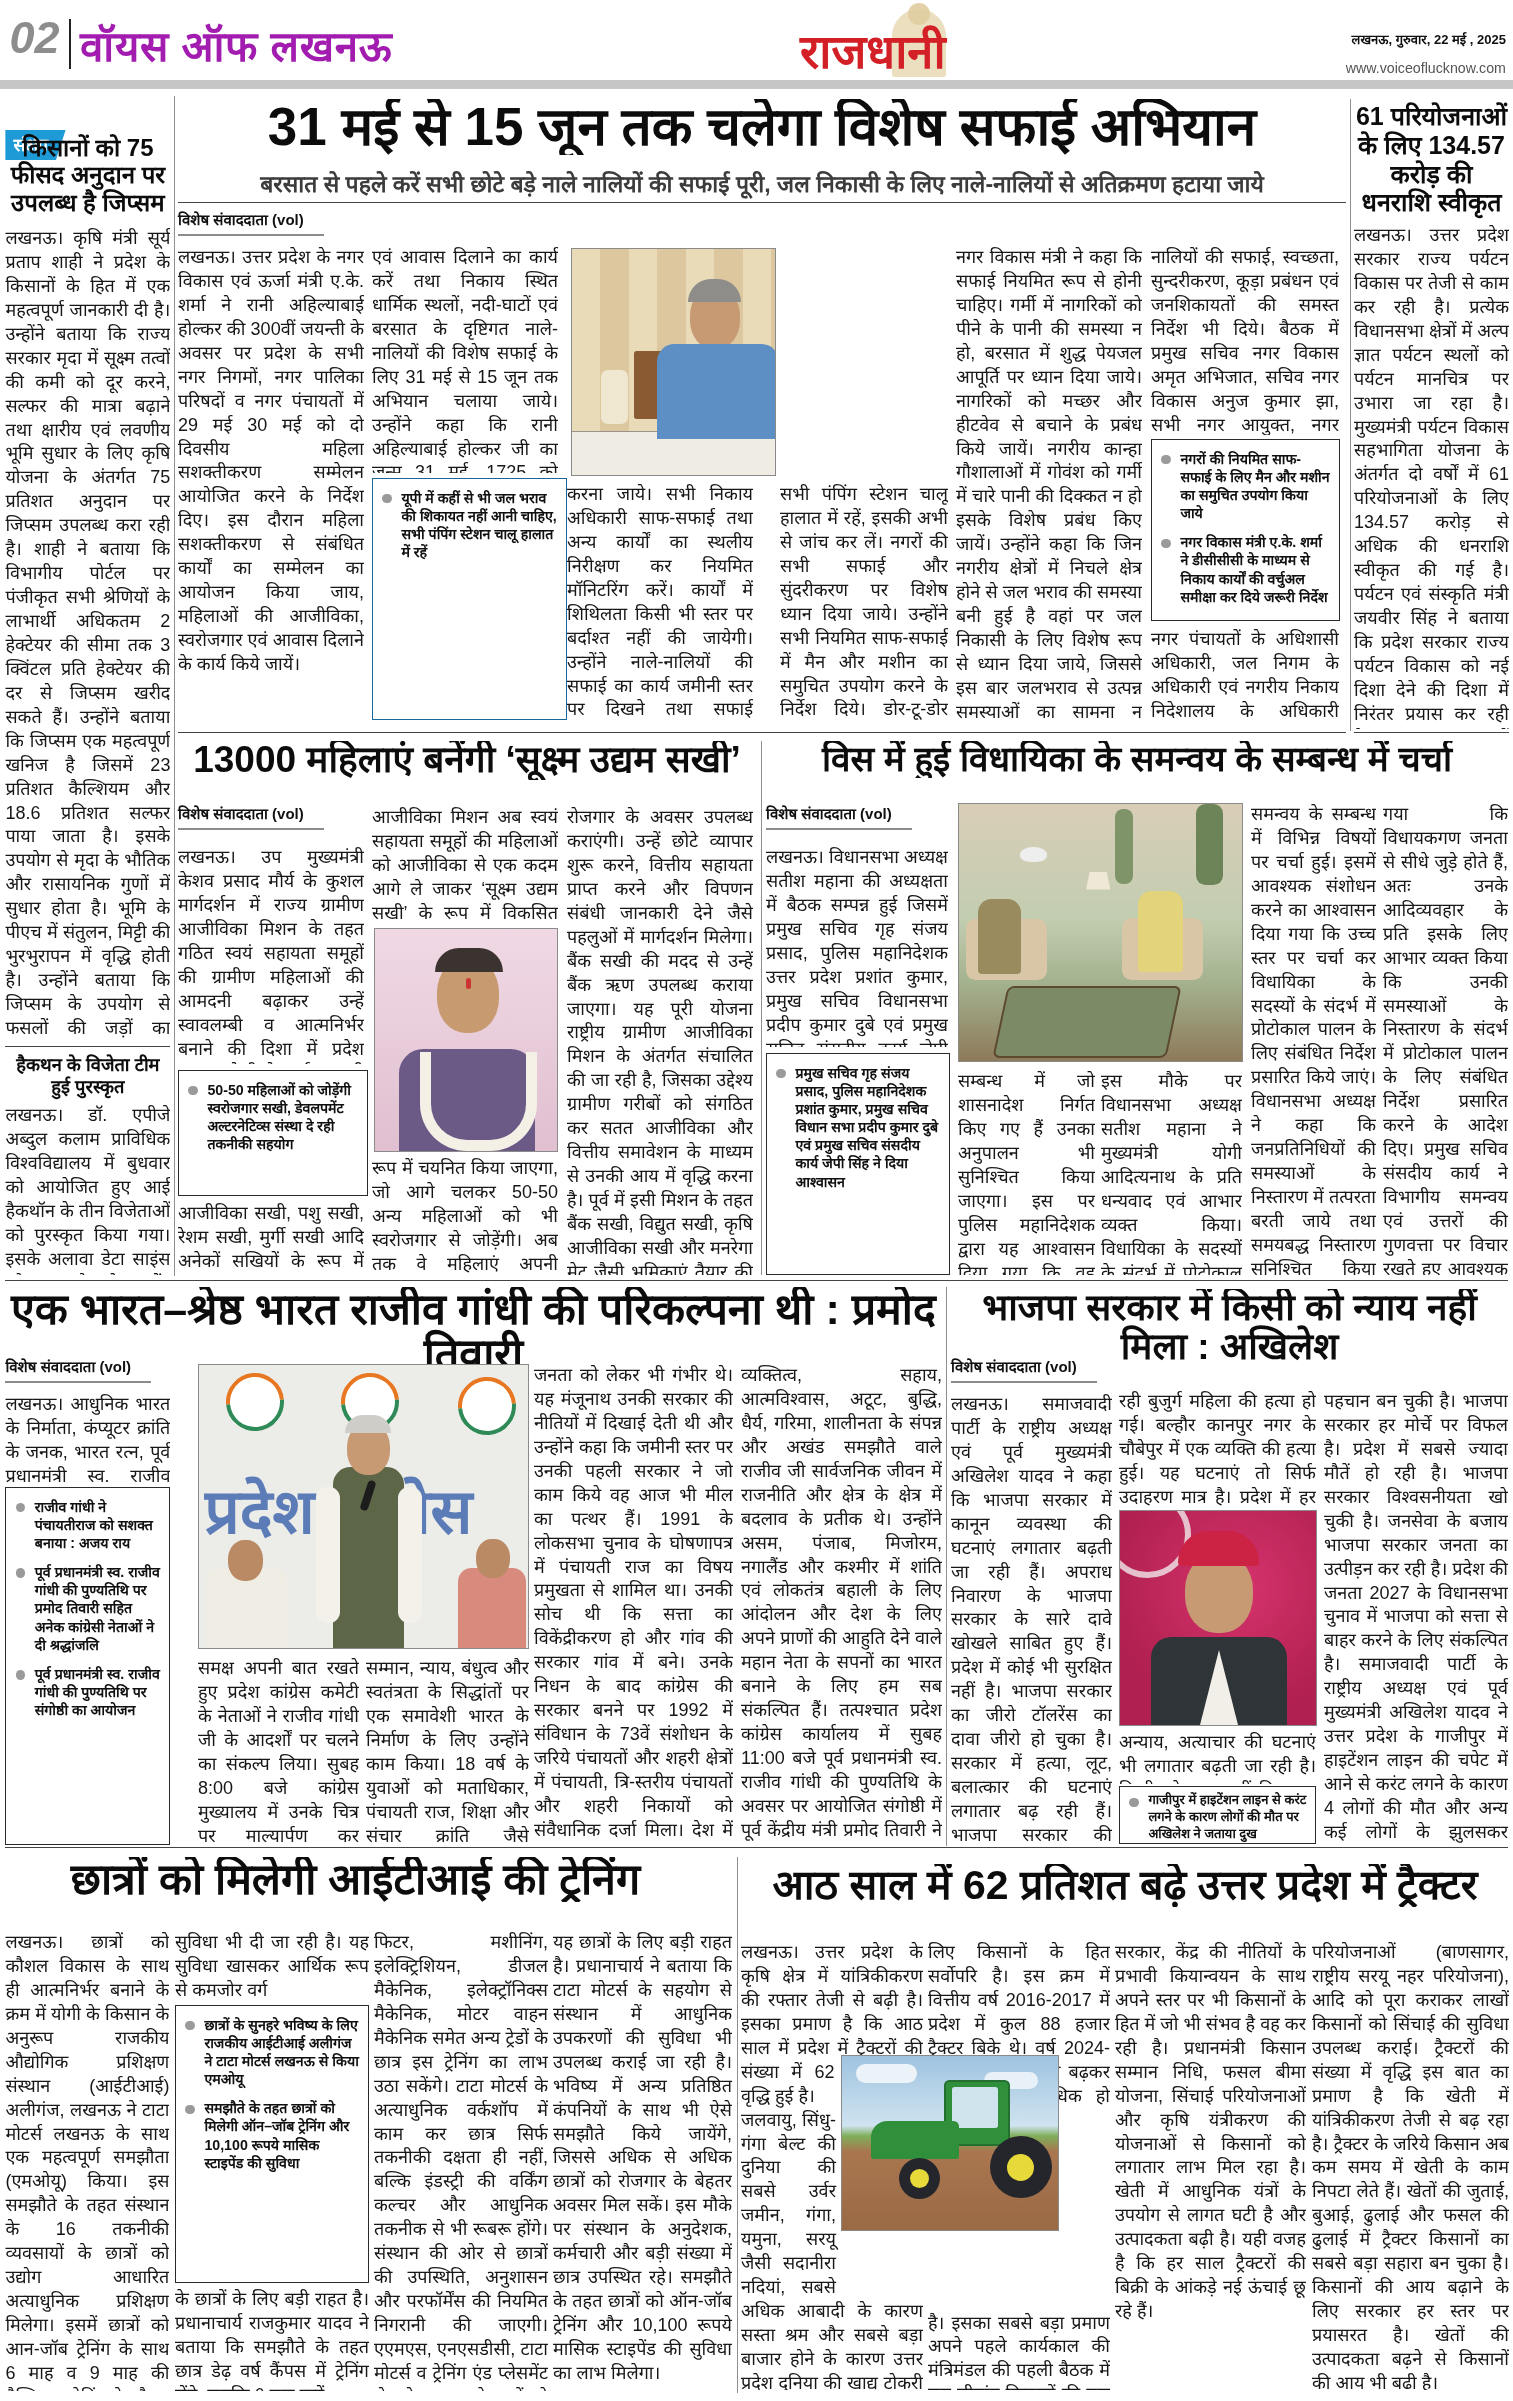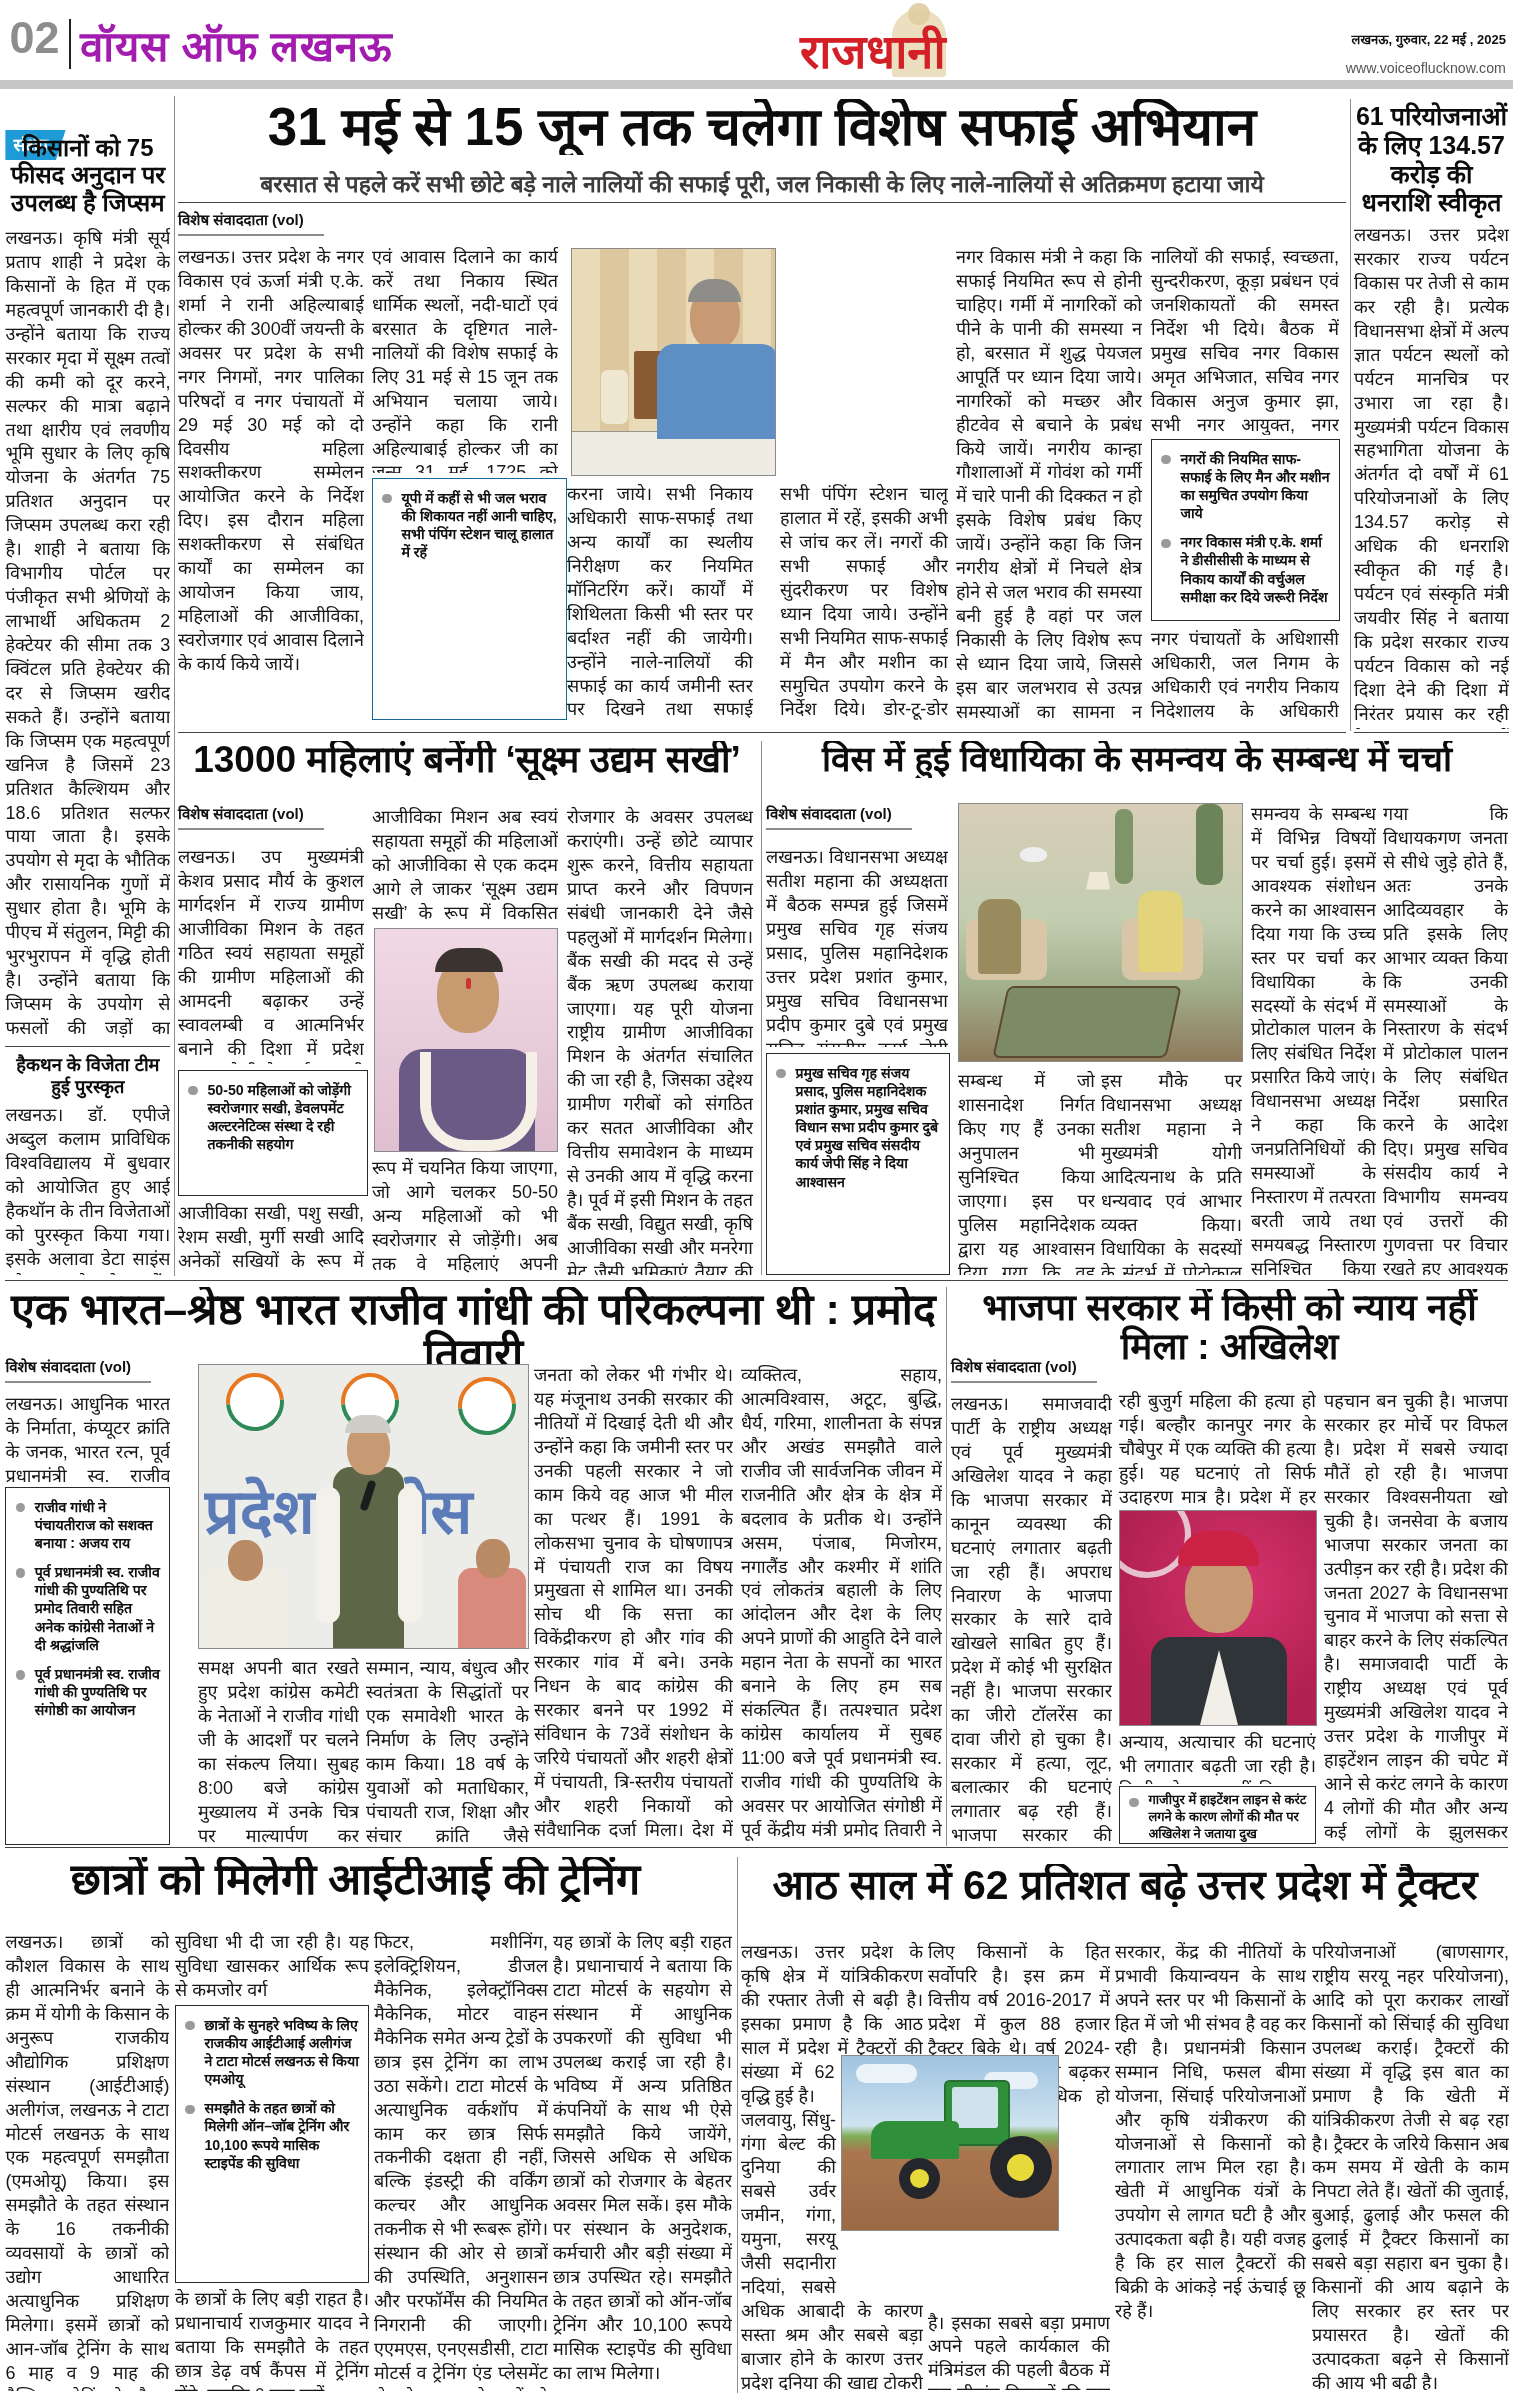--- a/index.html
+++ b/index.html
@@ -23,21 +23,21 @@
   .nbox .itm::before{content:"";position:absolute;left:1.4px;top:5.4px;width:9.5px;height:9.5px;border-radius:50%;background:#9a9a9a;}
   .photo{box-sizing:border-box;border:0.7px solid #8a8a8a;overflow:hidden;position:absolute;}
   .tag{background:#1e9bd7;color:#fff;font-weight:700;font-size:17.6px;padding:2px 17.6px 4.1px 8.1px;clip-path:polygon(0 0,100% 0,84% 100%,0 100%);display:inline-block;}
   .spacer-r{float:right;width:87px;height:176px;}
   .spacer-b{width:100%;height:179px;}
   p{margin:0;}
 </style>
 </head>
 <body>
 
-<div class="abs" style="left:9.5px;top:12.2px;">
+<div class="abs" style="left:9.5px;top:12.2px;font-style:italic;">
   <span style="font-size:45px;font-weight:700;color:#8d8d8d;">02</span>
 </div>
 <div class="abs" style="left:69px;top:19px;width:2px;height:50px;background:#222;"></div>
 <div class="abs" style="left:80px;top:16.3px;">
   <span style="font-size:42px;font-weight:700;color:#a21caf;letter-spacing:0.7px;">वॉयस ऑफ लखनऊ</span>
 </div>
 
 <div class="abs" style="left:800px;top:5.4px;width:176px;height:73px;">
   <div class="abs" style="left:92px;top:4.1px;width:54px;height:68px;background:#e8d9b4;border-radius:27px 27px 2.7px 2.7px;opacity:0.85;"></div>
   <div class="abs" style="left:108px;top:-2.7px;width:22px;height:22px;background:#e0cda0;border-radius:50%;opacity:0.9;"></div>

